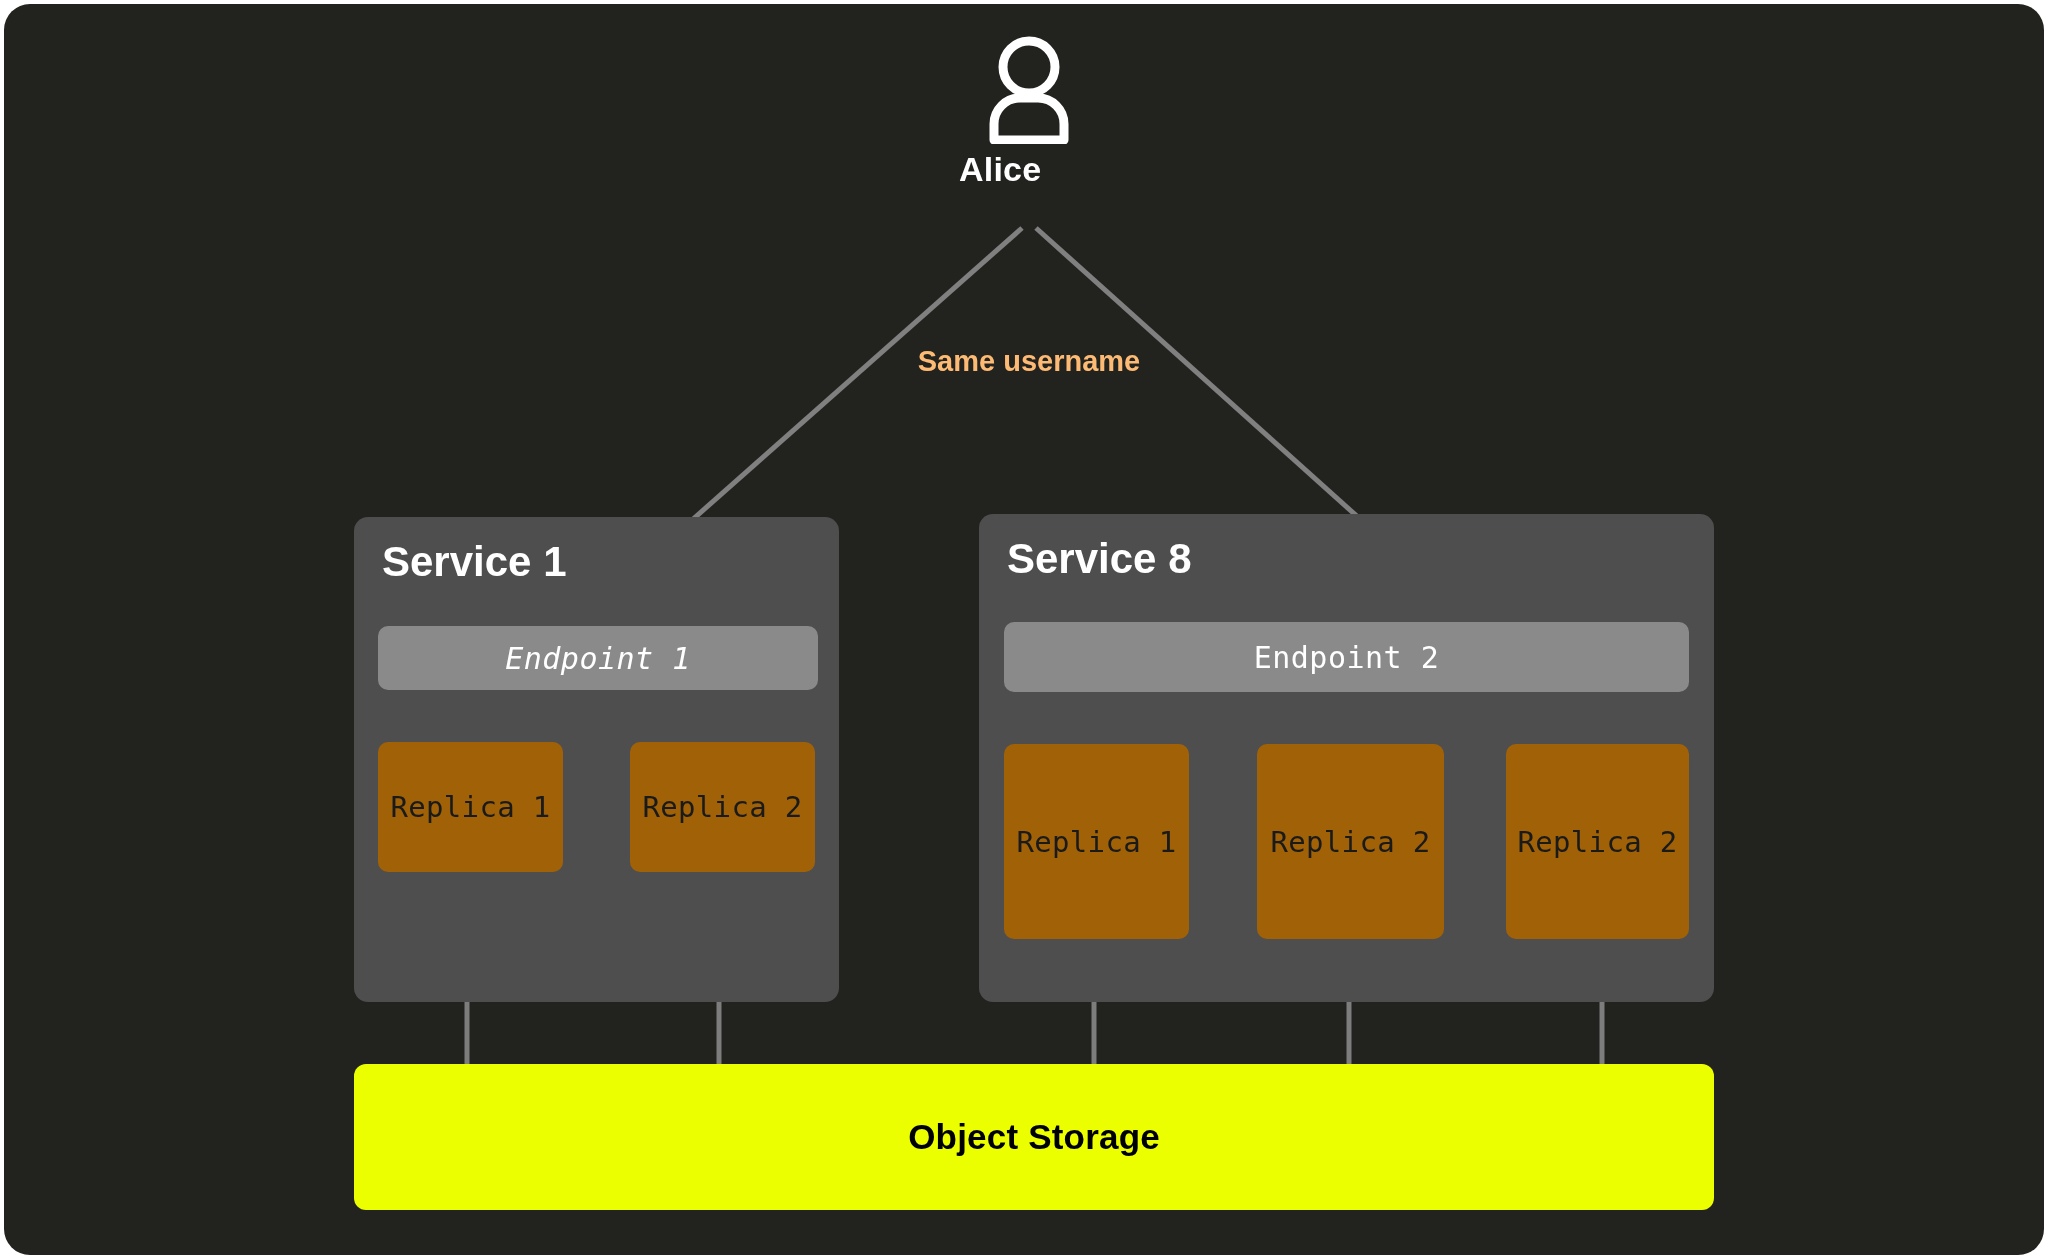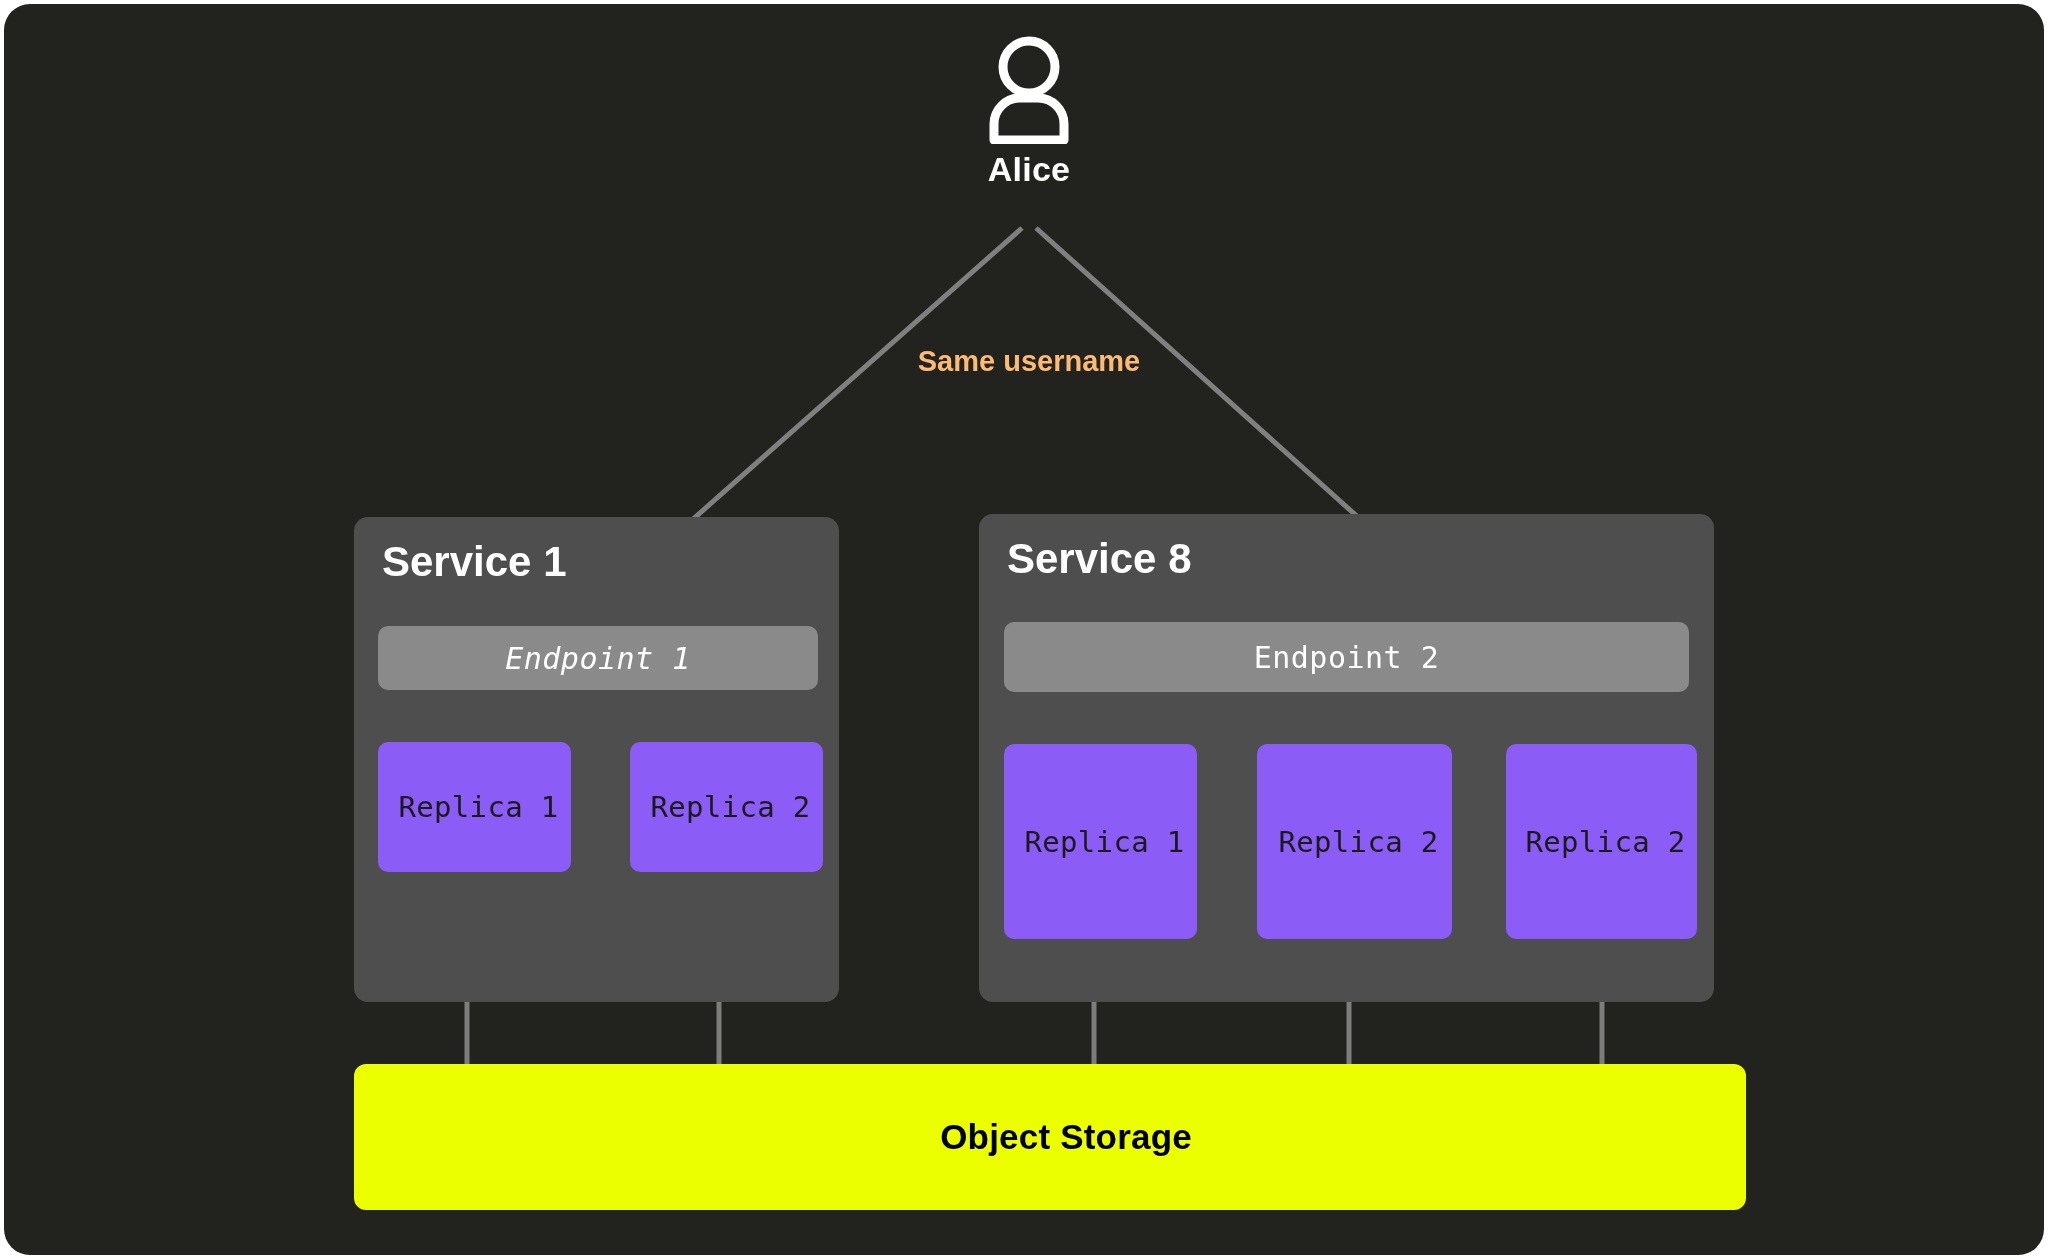--- a/index.html
+++ b/index.html
@@ -25,21 +25,20 @@
     overflow: hidden;
   }
 
   
   #actor-group {
     position: absolute;
     left: 955px;
     top: 30px;
     width: 140px;
     height: 180px;
-    text-align: center;
   }
   #actor-icon { display: block; margin: 0 auto; }
   #actor-label {
     margin-top: 8px;
     color: #ffffff;
     font-size: 34px;
     font-weight: bold;
     letter-spacing: 0.2px;
     line-height: 1;
   }
@@ -89,50 +88,48 @@
     align-items: center;
     justify-content: center;
     letter-spacing: 0.5px;
   }
   #endpoint-1 { left: 374px; top: 622px; width: 440px; height: 64px; font-style: italic; }
   #endpoint-2 { left: 1000px; top: 618px; width: 685px; height: 70px; }
 
   
   .replica {
     position: absolute;
-    background: #8b5cf6;
+    background: #a16207;
     border-radius: 10px;
     color: #1a1a1a;
     font-family: "DejaVu Sans Mono", "Liberation Mono", monospace;
     font-size: 29px;
     display: flex;
     align-items: center;
     justify-content: center;
     letter-spacing: 0.3px;
-    padding-left: 8px;
   }
   #s1-replica-0 { left: 374px; top: 738px; width: 185px; height: 130px; }
   #s1-replica-1 { left: 626px; top: 738px; width: 185px; height: 130px; }
   #s2-replica-0 { left: 1000px; top: 740px; width: 185px; height: 195px; }
   #s2-replica-1 { left: 1253px; top: 740px; width: 187px; height: 195px; }
   #s2-replica-2 { left: 1502px; top: 740px; width: 183px; height: 195px; }
 
   
   #storage-bar {
     position: absolute;
     left: 350px;
     top: 1060px;
     width: 1360px;
     height: 146px;
     background: #ecff00;
     border-radius: 12px;
     display: flex;
     align-items: center;
     justify-content: center;
-    padding-left: 32px;
   }
   #storage-label {
     color: #000000;
     font-size: 35px;
     font-weight: bold;
     letter-spacing: 0.2px;
   }
 
   
   #link-layer-back, #link-layer-front {

